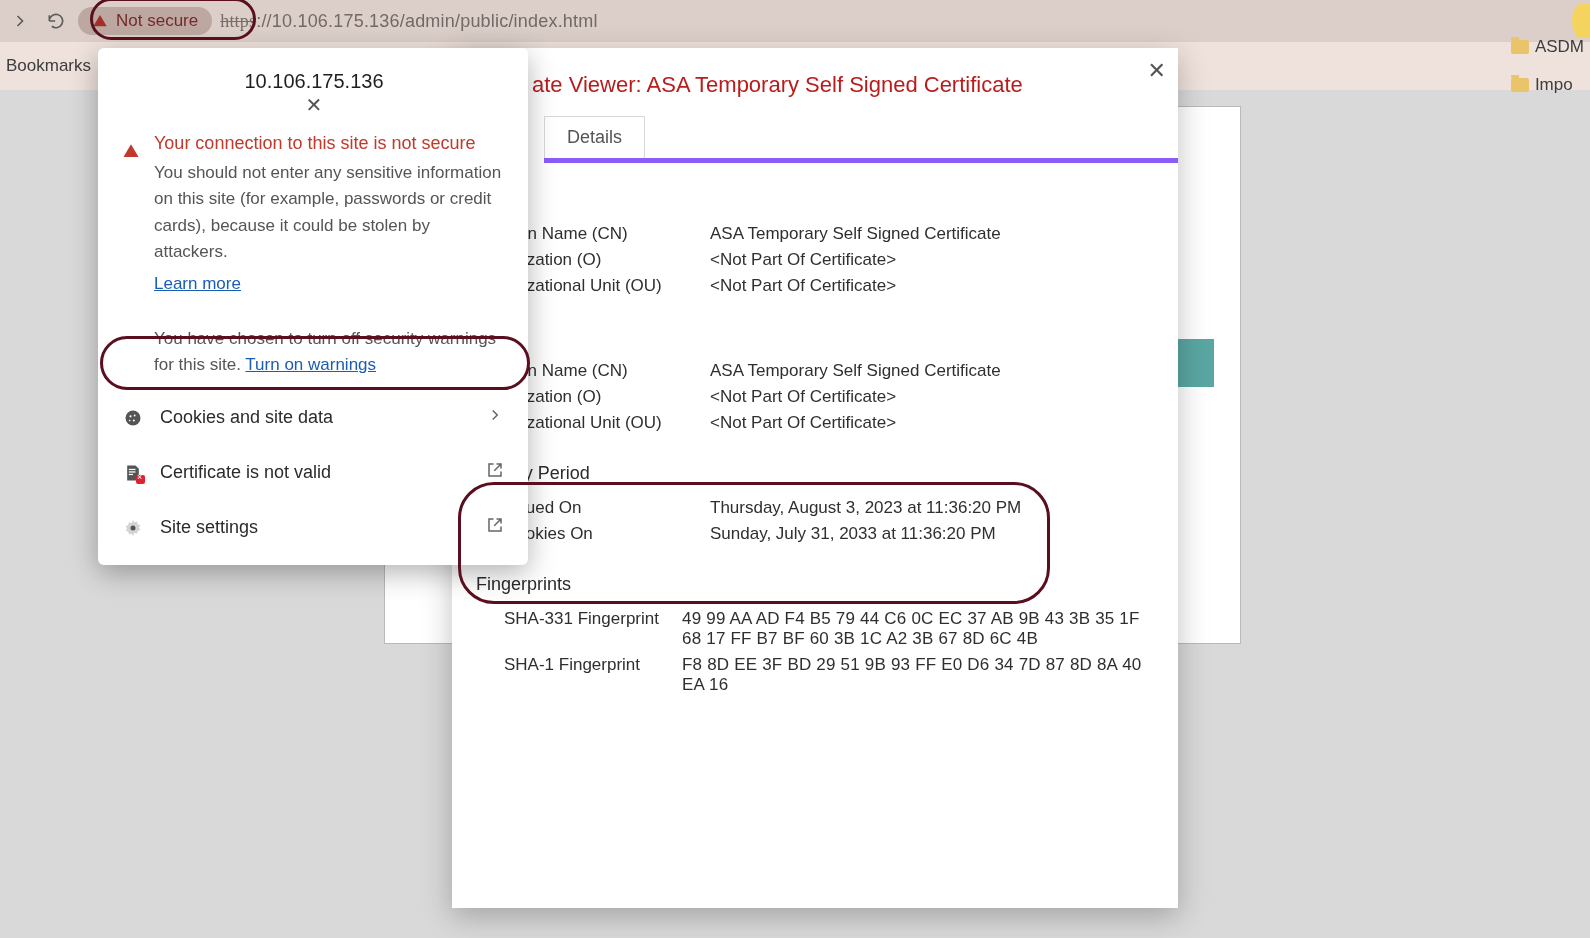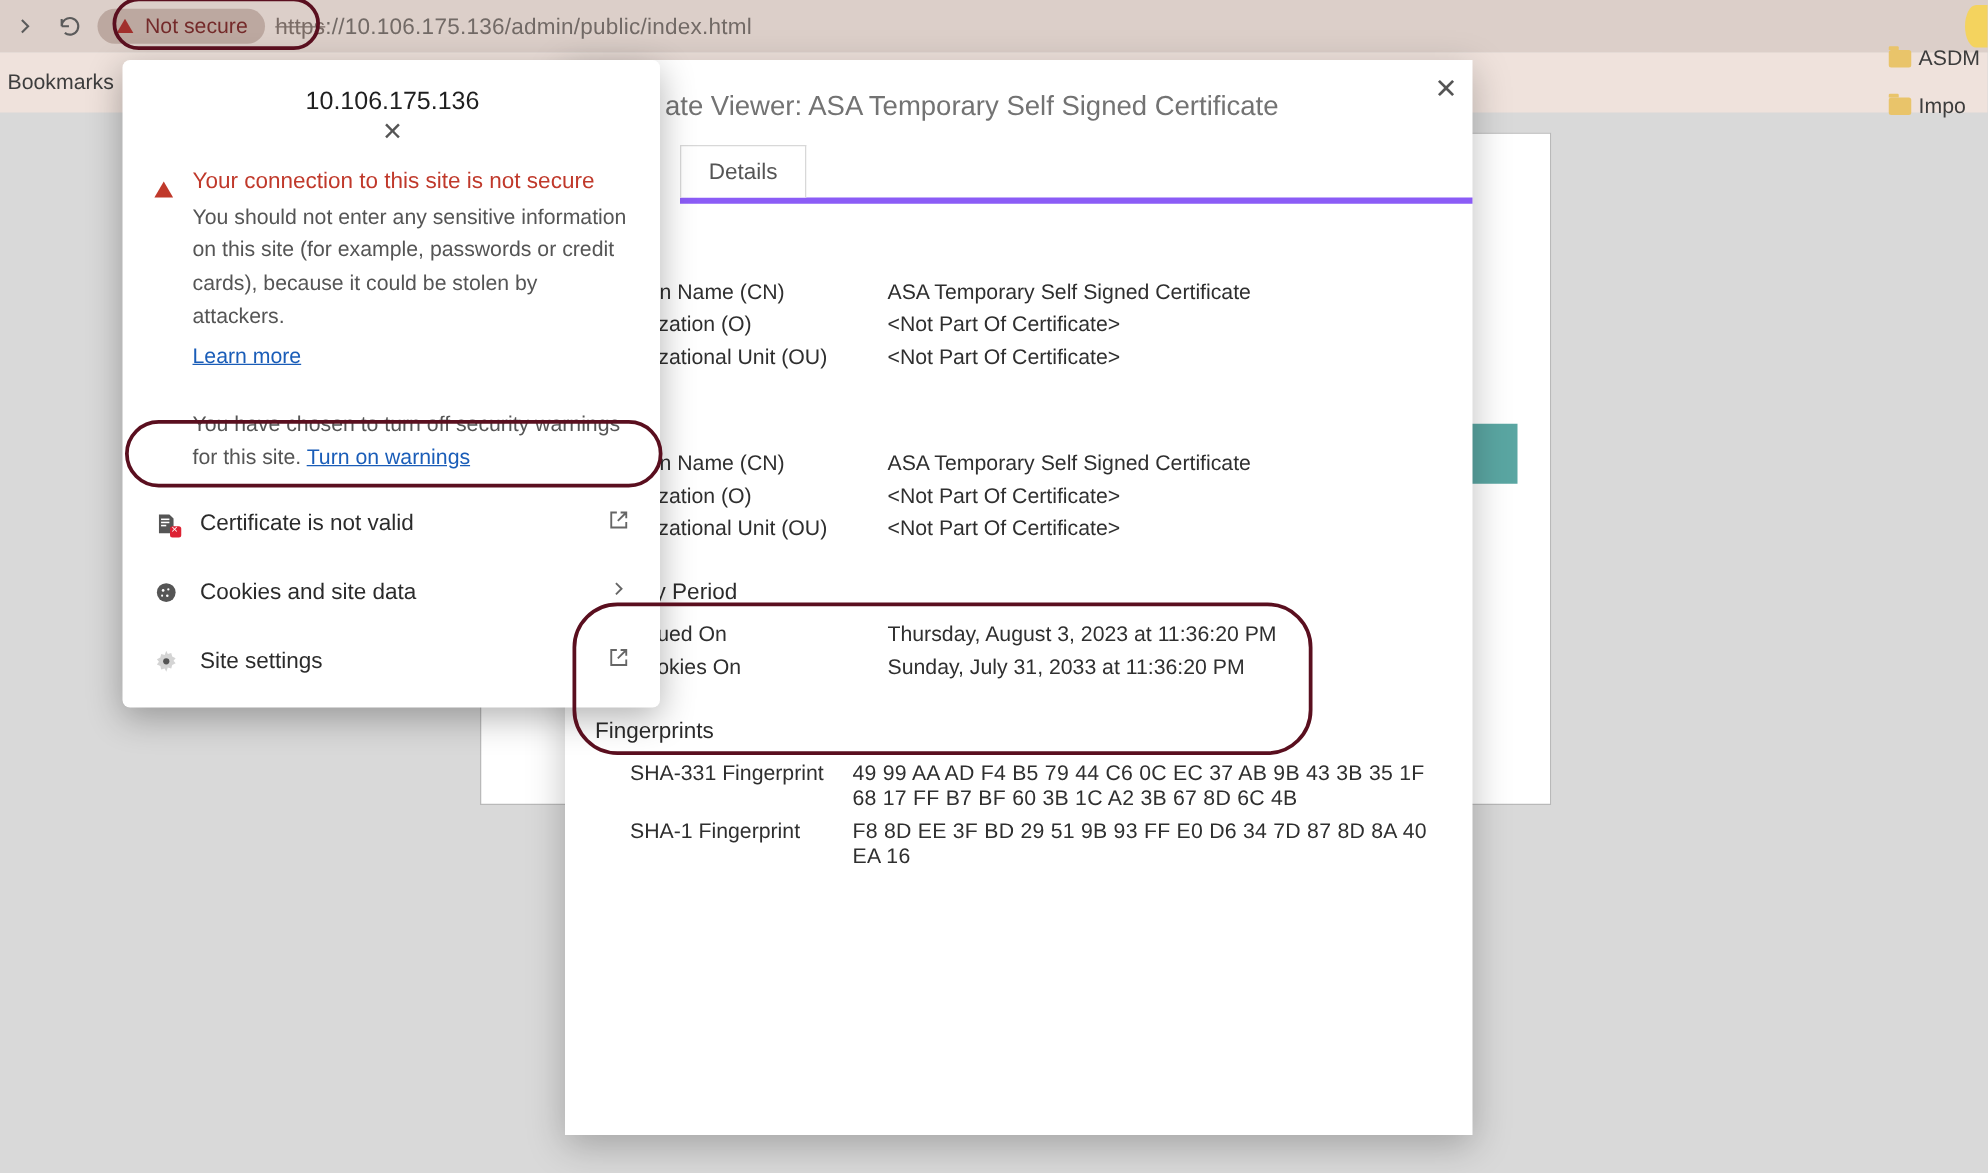--- a/index.html
+++ b/index.html
@@ -5,41 +5,41 @@
   * { margin: 0; padding: 0; box-sizing: border-box; font-family: "Segoe UI", Arial, sans-serif; }
   body { background: #d9d9d9; width: 1590px; height: 938px; overflow: hidden; position: relative; }
 
   
   .addr-bar { background: #dccfc9; height: 42px; display: flex; align-items: center; padding: 0 6px; gap: 8px; position: relative; z-index: 1; }
   .nav-btn { width: 28px; height: 28px; display: flex; align-items: center; justify-content: center; color: #5b5b5b; border-radius: 50%; }
   .nav-btn svg { width: 20px; height: 20px; stroke: #5b5b5b; fill: none; stroke-width: 2; }
   .secure-pill { display: flex; align-items: center; gap: 8px; background: #bca8a0; border-radius: 16px; padding: 4px 14px; color: #742a2a; font-size: 17px; text-align: center; }
   .secure-pill svg { width: 16px; height: 16px; fill: #a12f2c; }
   .url-text { font-size: 18px; color: #5b5555; letter-spacing: .2px; }
-  .url-struck { text-decoration: line-through; color: #7a6c66; }
+  .url-struck { text-decoration: line-through; color: #7a6c66; font-family: Liberation Serif, serif; }
   .url-path { color: #726a66; }
 
   .circ1 { position: absolute; left: 90px; top: -2px; width: 166px; height: 42px; border: 3px solid #5a0f1f; border-radius: 24px; z-index: 6; pointer-events: none; }
 
   
   .bm-bar { background: #efe2dc; height: 48px; display: flex; align-items: center; padding: 0 6px; gap: 18px; font-size: 17px; color: #3d3d3d; position: relative; z-index: 1; }
   .bm-item { display: flex; align-items: center; gap: 6px; }
   .folder-ic { width: 18px; height: 14px; background: #e9c46a; border-radius: 2px; position: relative; }
   .folder-ic::before { content:""; position:absolute; top:-3px; left:0; width:8px; height:3px; background:#e9c46a; border-radius:1px 1px 0 0;}
   .bm-right { margin-left: auto; display: flex; gap: 18px; flex-direction: column; }
 
   
   .page-bg { position: absolute; left: 384px; top: 106px; width: 857px; height: 538px; background: #fff; border: 1px solid #b9b9b9; z-index: 0; }
   .page-bg .teal { position:absolute; right:26px; top:232px; width:38px; height:48px; background:#5aa6a2; }
   .page-bg .inner { position:absolute; left:28px; top:282px; width:184px; height:148px; border:1px solid #8f8f8f; background:#fff;}
 
   
   .cert-modal { position: absolute; left: 452px; top: 48px; width: 726px; height: 860px; background: #fff; box-shadow: 0 8px 28px rgba(0,0,0,.25); z-index: 2; }
   .cert-close { position: absolute; right: 12px; top: 10px; font-size: 22px; color: #555; cursor: pointer; }
-  .cert-title { font-size: 22px; color: #737373; padding: 24px 28px 18px 80px; white-space: nowrap; }
+  .cert-title { font-size: 22px; color: #b91c1c; padding: 24px 28px 18px 80px; white-space: nowrap; }
   .cert-tabs { display: flex; border-bottom: 5px solid #8b5cf6; margin: 0 0 0 92px; }
   .cert-tab { padding: 10px 22px; font-size: 18px; color: #555; border-top:1px solid transparent; }
   .cert-tab.inactive { border: 1px solid #d8d8d8; border-bottom: none; background: #fff; }
 
   .cert-body { padding: 26px 24px 0 24px; font-size: 17px; color: #2f2f2f; }
   .sect-head { font-size: 18px; color: #2b2b2b; margin: 0 0 14px 0; }
   .kv-grid { display: grid; grid-template-columns: 200px 1fr; column-gap: 6px; row-gap: 6px; margin: 0 0 30px 28px; }
   .kv-grid .k { color: #2f2f2f; }
   .kv-grid .v { color: #2f2f2f; }
   .fp-grid { display: grid; grid-template-columns: 172px 1fr; column-gap: 6px; row-gap: 6px; margin: 0 0 30px 28px; }
@@ -182,56 +182,56 @@
     <div class="sp-warn-text">You should not enter any sensitive information on this site (for example, passwords or credit cards), because it could be stolen by attackers.</div>
     <div class="sp-warn-text">
       <span class="sp-link">Learn more</span>
     </div>
     <div class="sp-warn-text" style="margin-top:28px;">
       <span>You have chosen to turn off security warnings for this site. </span><span class="sp-link">Turn on warnings</span>
     </div>
   </div>
 
   <div class="sp-item">
-    <span class="ic" style="position:relative">
-      <svg viewBox="0 0 24 24">
-          <path d="M5 3h10l4 4v14H5z" fill="#555"></path>
-          <rect x="7" y="7" width="8" height="1.5" fill="#fff"></rect>
-          <rect x="7" y="10" width="8" height="1.5" fill="#fff"></rect>
-          <rect x="7" y="13" width="5" height="1.5" fill="#fff"></rect>
-        </svg>
-      <span class="badge-x"></span>
-    </span>
-    <span>Certificate is not valid</span>
-    <span class="trail">
-      <svg viewBox="0 0 24 24">
-          <path d="M14 4h6v6M20 4l-9 9M10 4H4v16h16v-6"></path>
-        </svg>
-    </span>
-  </div>
-
-  <div class="sp-item">
     <span class="ic">
       <svg viewBox="0 0 24 24">
           <circle cx="12" cy="12" r="9" fill="#555"></circle>
           <circle cx="9" cy="10" r="1.3" fill="#fff"></circle>
           <circle cx="14" cy="9" r="1.1" fill="#fff"></circle>
           <circle cx="13" cy="15" r="1.2" fill="#fff"></circle>
           <circle cx="8" cy="15" r="1" fill="#fff"></circle>
         </svg>
     </span>
     <span>Cookies and site data</span>
     <span class="trail">
       <svg viewBox="0 0 24 24">
           <path d="M9 6l6 6-6 6"></path>
         </svg>
     </span>
   </div>
 
   <div class="sp-item">
+    <span class="ic" style="position:relative">
+      <svg viewBox="0 0 24 24">
+          <path d="M5 3h10l4 4v14H5z" fill="#555"></path>
+          <rect x="7" y="7" width="8" height="1.5" fill="#fff"></rect>
+          <rect x="7" y="10" width="8" height="1.5" fill="#fff"></rect>
+          <rect x="7" y="13" width="5" height="1.5" fill="#fff"></rect>
+        </svg>
+      <span class="badge-x"></span>
+    </span>
+    <span>Certificate is not valid</span>
+    <span class="trail">
+      <svg viewBox="0 0 24 24">
+          <path d="M14 4h6v6M20 4l-9 9M10 4H4v16h16v-6"></path>
+        </svg>
+    </span>
+  </div>
+
+  <div class="sp-item">
     <span class="ic">
       <svg viewBox="0 0 24 24">
           <circle cx="12" cy="12" r="3" fill="#555"></circle>
           <path fill="#555" d="M12 2l1.5 3 3.3-.9.9 3.3L21 9l-2 2.5L21 14l-3.3 1.6-.9 3.3-3.3-.9L12 22l-1.5-3-3.3.9-.9-3.3L3 15l2-2.5L3 10l3.3-1.6.9-3.3 3.3.9z" opacity=".25"></path>
         </svg>
     </span>
     <span>Site settings</span>
     <span class="trail">
       <svg viewBox="0 0 24 24">
           <path d="M14 4h6v6M20 4l-9 9M10 4H4v16h16v-6"></path>

